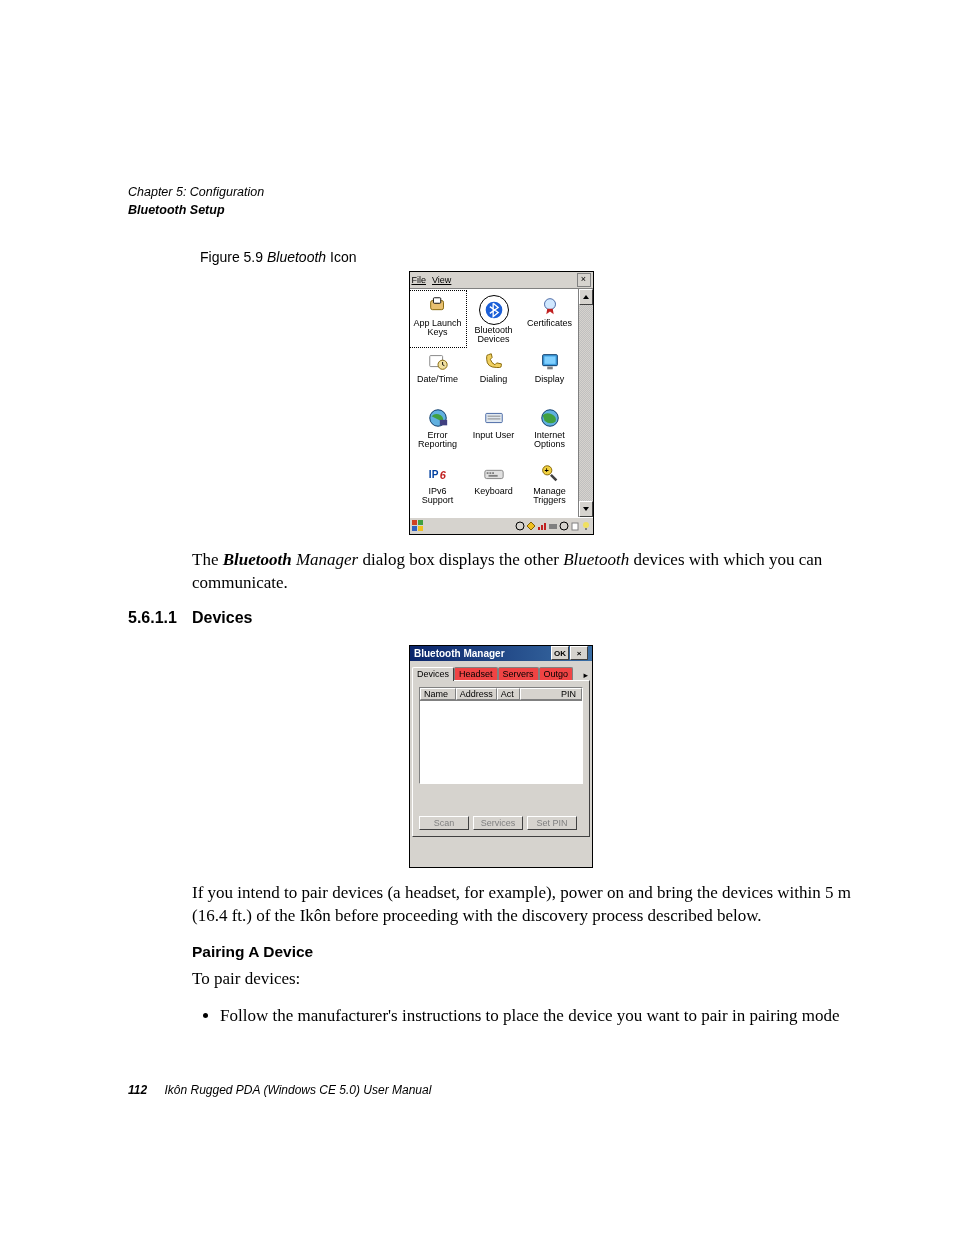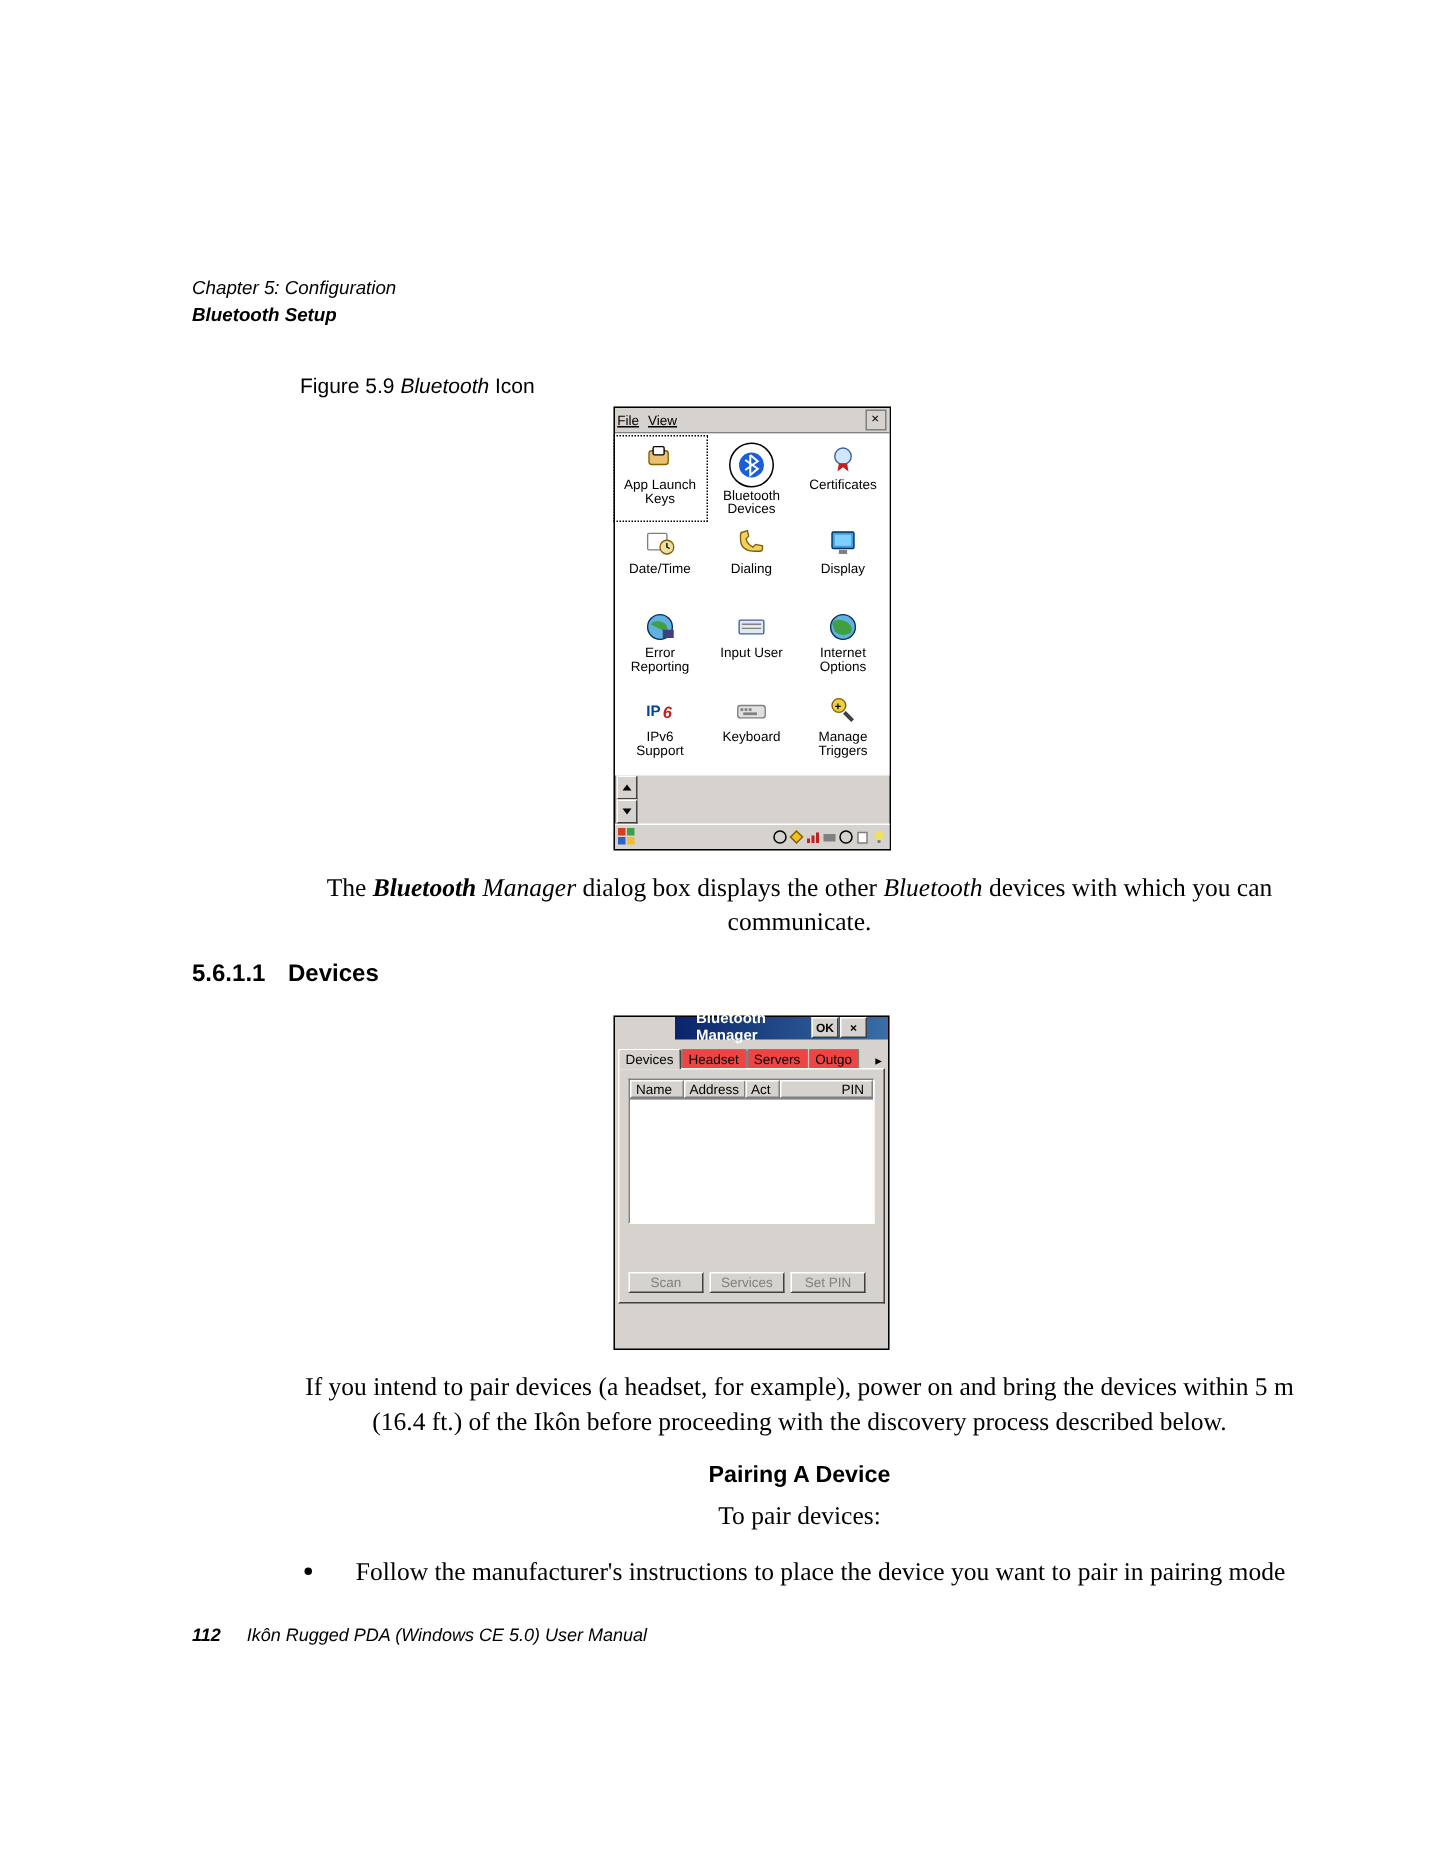--- a/index.html
+++ b/index.html
@@ -28,21 +28,20 @@
     font-family: Verdana, Geneva, sans-serif;
     font-size: 14px;
     margin-left: 72px;
     margin-bottom: 6px;
   }
   .figure-caption .fig-title-em { font-style: italic; }
   .body-block {
     margin-left: 64px;
     font-size: 17px;
     line-height: 1.35;
-    text-align: center;
   }
   .body-block p { margin: 0 0 14px 0; }
   .h4 {
     font-family: Verdana, Geneva, sans-serif;
     font-weight: bold;
     font-size: 16px;
     margin: 14px 0 18px 0;
   }
   .h4-row { display: flex; }
   .h4-num { min-width: 64px; }
@@ -85,21 +84,21 @@
   }
   .cp-menubar span { text-decoration: underline; text-decoration-color: #000; text-underline-offset: 1px; }
   .cp-close {
     margin-left: auto;
     width: 12px; height: 12px;
     border: 1px solid #808080;
     background: #d6d3ce;
     display:flex; align-items:center; justify-content:center;
     font-size: 9px; line-height: 1;
   }
-  .cp-body { display:flex;flex-direction:column; }
+  .cp-body { display:flex; }
   .cp-grid {
     flex: 1;
     background: #fff;
     display: grid;
     grid-template-columns: repeat(3, 1fr);
     grid-auto-rows: 56px;
     padding: 2px 0;
   }
   .cp-item { display:flex; flex-direction:column; align-items:center; justify-content:flex-start; text-align:center; padding-top:4px; line-height:1.05; }
   .cp-item svg { width: 22px; height: 22px; margin-bottom: 2px; }
@@ -127,24 +126,23 @@
     font-size: 9px;
     background: #d6d3ce;
     border: 1px solid #000;
     user-select: none;
   }
   .bm-title {
     height: 15px;
     background: linear-gradient(to right, #0a246a, #3a6ea5);
     color: #fff;
     display:flex; align-items:center;
-    padding: 0 14px;
+    padding: 0 4px;
     font-weight: bold;
     font-size: 10px;
-    margin-left: 40px;
   }
   .bm-title-btns { margin-left:auto; display:flex; gap:1px; }
   .bm-tbtn {
     width: 16px; height: 12px;
     background:#d6d3ce; color:#000;
     border:1px solid #fff; border-right-color:#404040; border-bottom-color:#404040;
     display:flex; align-items:center; justify-content:center;
     font-size:8px; font-weight:bold;
   }
   .bm-tabs { display:flex; align-items:flex-end; height: 17px; padding: 2px 2px 0 2px; gap:0; }

